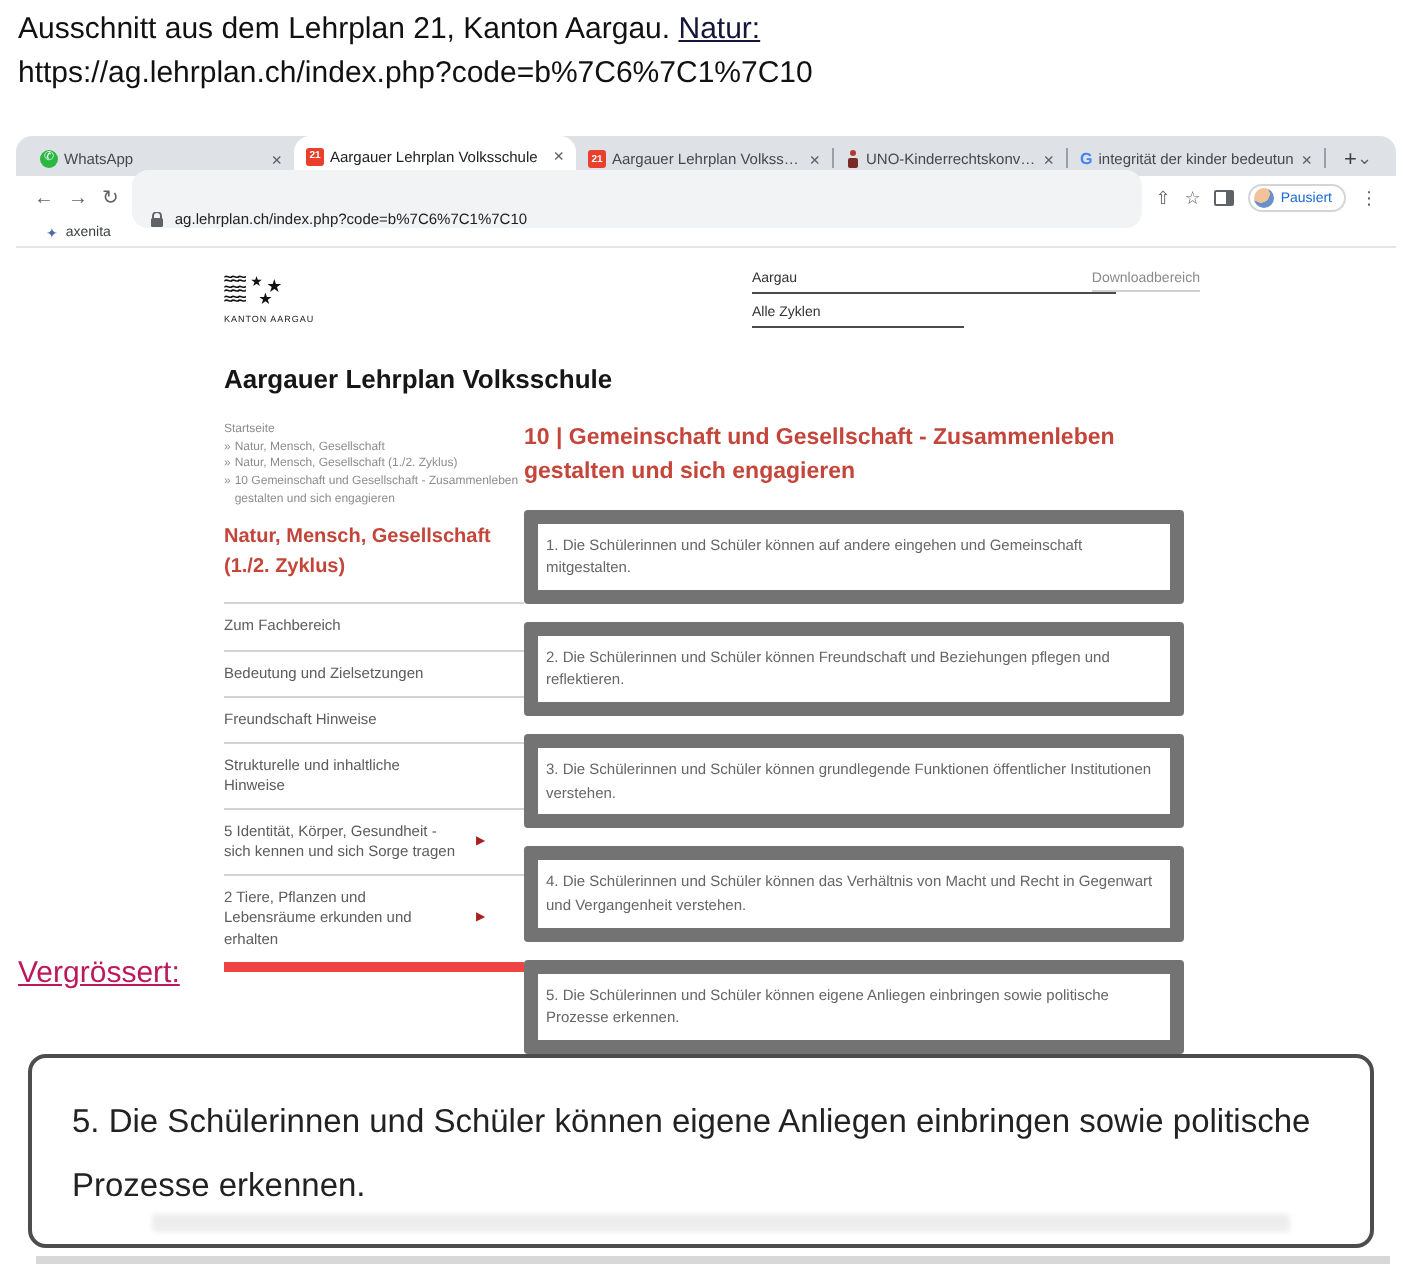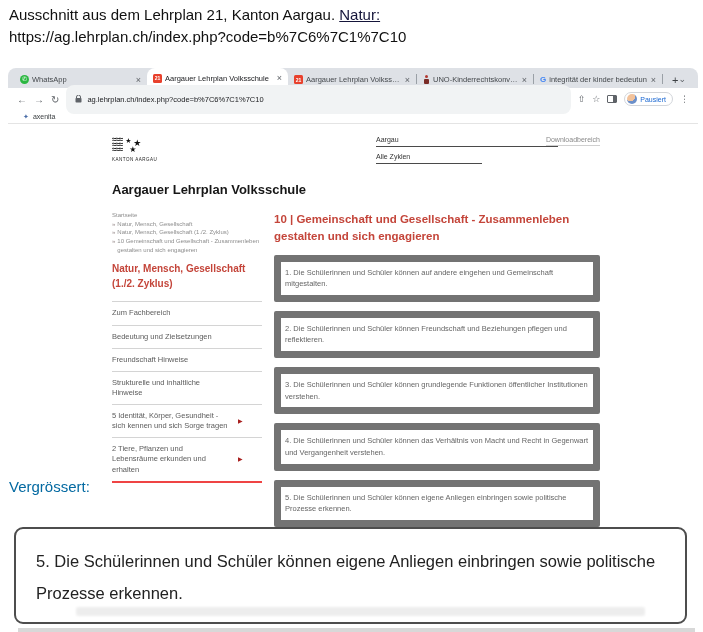--- a/index.html
+++ b/index.html
@@ -32,21 +32,21 @@
   .fav-g { font-size:8px; font-weight:bold; color:#4285f4; }
   .tab-divider { width:1px; height:10px; background:#9aa0a6; margin-bottom:4px; flex:none; }
   .newtab { font-size:11px; color:#3c4043; margin:0 0 2px 9px; flex:none; }
   .strip-spacer { flex:1; }
   .strip-chevron { font-size:9px; color:#5f6368; margin:0 12px 4px 0; }
 
   
   .toolbar { height:22px; background:#fff; display:flex; align-items:center; padding:0 9px; gap:7px; }
   .navic { font-size:10px; color:#5f6368; flex:none; }
   .omnibox { flex:1; height:29px; background:#f1f3f4; border-radius:8px;
-             display:flex; align-items:center; gap:5px; padding:0 9px; min-width:0; }
+             display:flex; align-items:flex-end; gap:5px; padding:0 9px; min-width:0; }
   .omnibox .url { font-size:7.5px; color:#202124; white-space:nowrap; overflow:hidden; }
   .lock { flex:none; }
   .right-ic { font-size:9px; color:#5f6368; flex:none; }
   .panel-ic { width:10px; height:8px; border:1px solid #5f6368; border-radius:1px;
               background:linear-gradient(to right, transparent 60%, #5f6368 60%); flex:none; }
   .profile-pill { height:14px; border:1px solid #d2d5da; border-radius:8px;
                   display:flex; align-items:center; gap:3px; padding:0 6px 0 2px; flex:none; }
   .avatar { width:10px; height:10px; border-radius:50%;
             background:radial-gradient(circle at 35% 30%, #f2c29b 0 45%, #6b8fc9 46% 100%); }
   .pause-label { font-size:7px; color:#1967d2; }
@@ -77,33 +77,33 @@
               border-bottom:1px solid #d0d0d0; padding-bottom:2px; }
 
   .site-title { font-size:13px; font-weight:bold; color:#161616; margin:4px 0 14px; }
 
   .cols { display:flex; }
   .sidebar { width:150px; flex:none; }
   .breadcrumb { font-size:6px; color:#8d8d8d; line-height:1.45; margin-bottom:7px; }
   .bc-row { display:flex; gap:2px; }
   .bc-arrow { color:#9b8f8f; flex:none; }
   .sb-title { color:#c4453a; font-weight:bold; font-size:10px; line-height:1.5; margin:2px 0 10px; }
-  .sb-menu { border-bottom:2px solid #ef4444; }
+  .sb-menu { border-bottom:5px solid #ef4444; }
   .sb-item { border-top:1px solid #d4d4d4; padding:6px 0; font-size:7.5px; color:#5c5c5c;
              line-height:1.35; display:flex; align-items:center; }
   .sb-item .lbl { width:118px; }
   .sb-arrow { color:#a8201f; font-size:6px; margin-left:8px; }
 
-  .main { margin-left:12px; width:330px; }
+  .main { width:330px; }
   .m-heading { color:#c4453a; font-weight:bold; font-size:11.5px; line-height:1.5; margin-bottom:9px; }
   .comp-box { border:7px solid #737373; border-radius:2px; background:#fff;
               padding:5px 4px; font-size:7.5px; line-height:1.55; color:#666; margin-bottom:9px; }
 
   
-  .zoom-label { position:absolute; left:9px; top:478px; font-size:15px; color:#0369a1; }
+  .zoom-label { position:absolute; left:9px; top:478px; font-size:15px; color:#be185d;text-decoration:underline; }
   .zoom-box { position:absolute; left:14px; top:527px; width:673px; height:97px;
               border:2px solid #4d4d4d; border-radius:9px; background:#fff;
               padding:16px 20px; font-size:16.5px; line-height:1.95; color:#222; }
   .zoom-box::after { content:""; position:absolute; left:60px; right:40px; bottom:6px; height:9px;
                      background:#e0e0e0; opacity:.55; border-radius:2px; filter:blur(1px); }
   .bottom-strip { position:absolute; left:18px; right:8px; top:628px; height:4px; background:#d8d8d8; }
 </style>
 </head>
 <body>
 

